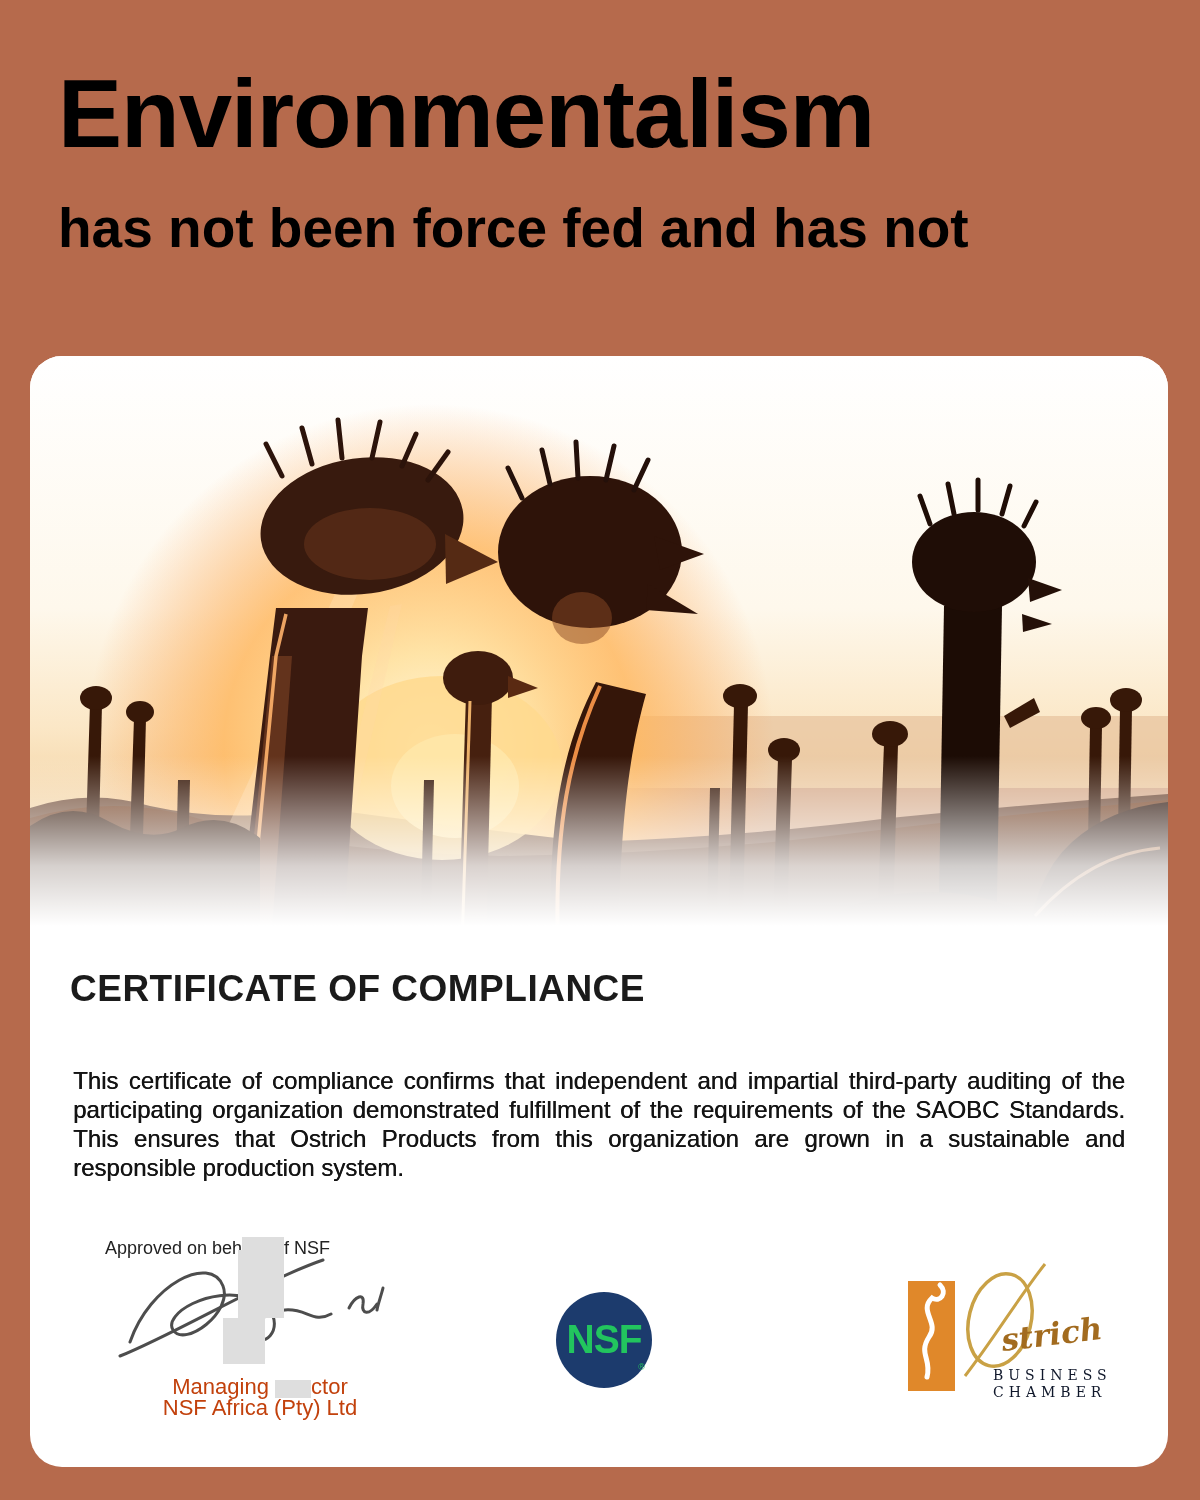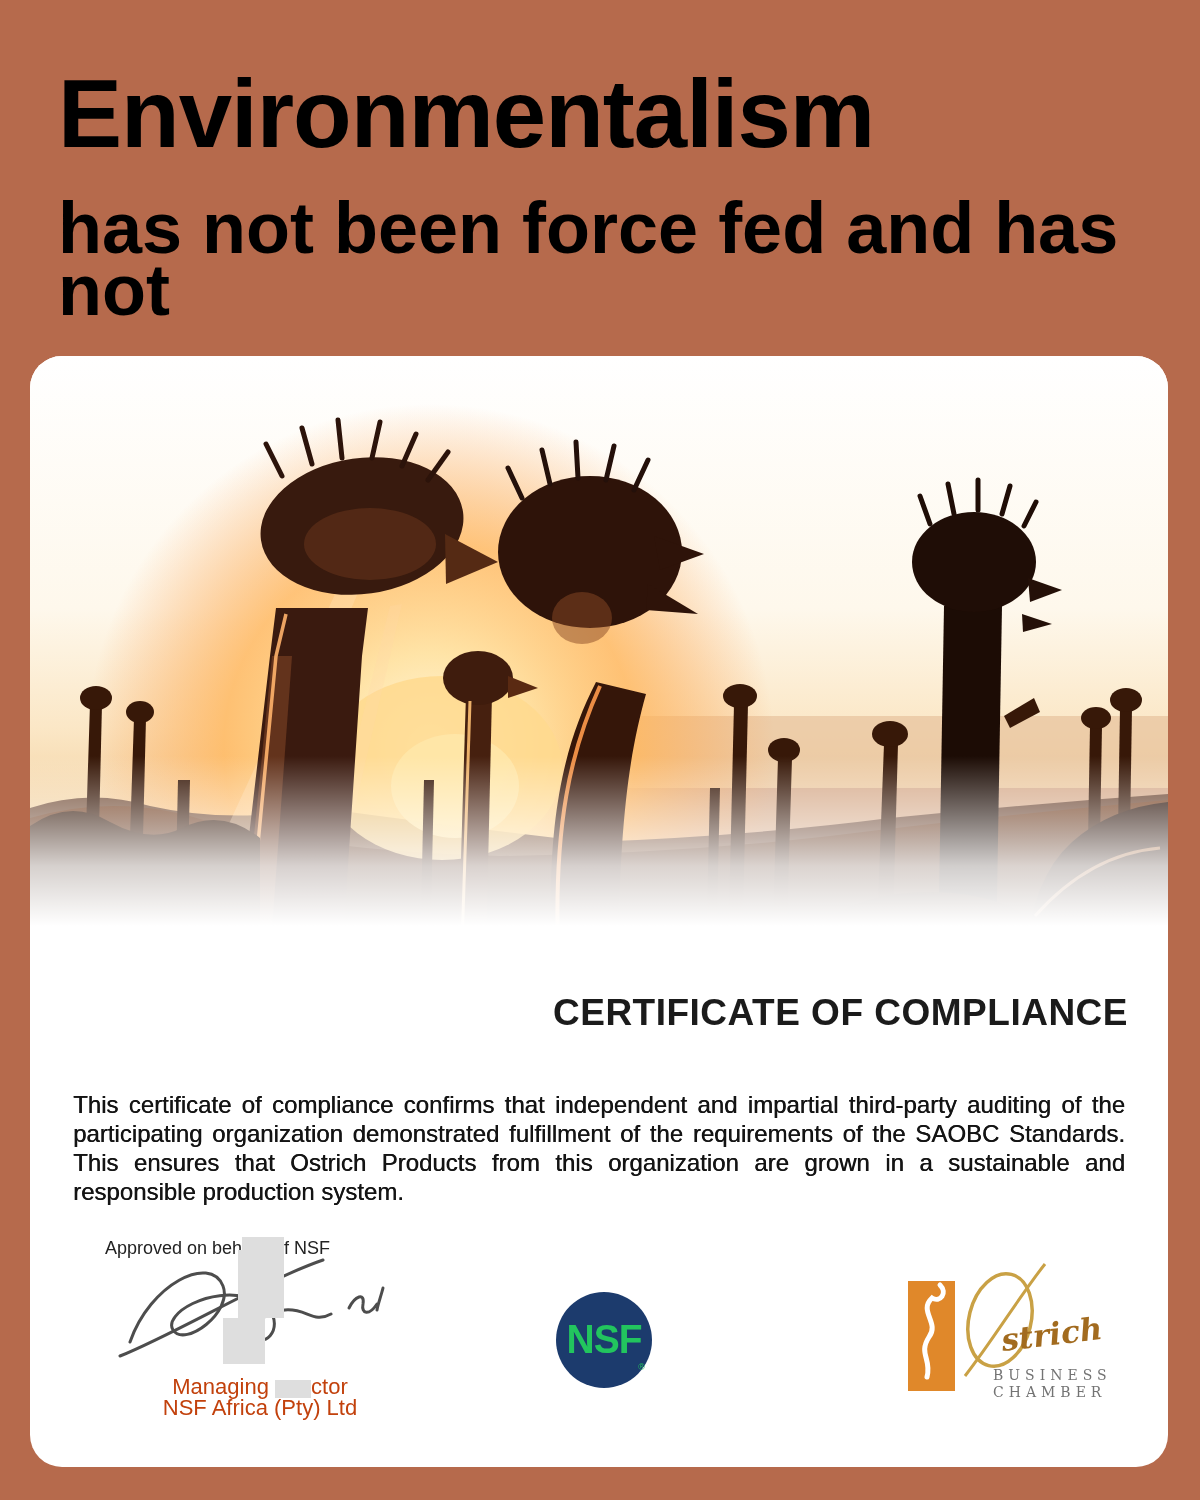--- a/index.html
+++ b/index.html
@@ -1,27 +1,27 @@
 <!DOCTYPE html>
 <html><head>
 <meta charset="utf-8">
 <style>
   html,body{margin:0;padding:0;}
   .page{position:relative;width:1200px;height:1500px;background:#b66a4c;overflow:hidden;
         font-family:"Liberation Sans",sans-serif;}
   
   .hdr{position:absolute;left:58px;top:22px;width:1100px;color:#000000;margin-top:43px;}
   .hdr h1{margin:0;font-size:96px;line-height:1.02;font-weight:800;letter-spacing:-1px;}
-  .hdr .sub{margin:34px 0 0 0;font-size:72px;line-height:62px;font-weight:700;letter-spacing:0;}
+  .hdr .sub{margin:34px 0 0 0;font-size:55px;line-height:62px;font-weight:700;letter-spacing:0;}
   
   .card{position:absolute;left:30px;top:356px;width:1138px;height:1111px;background:#ffffff;
         border-radius:32px;overflow:hidden;}
   .photo{width:1138px;height:600px;position:relative;}
   .photo svg{display:block;width:100%;height:100%;}
-  .cert-title{margin:36px 40px 0;text-align:right;font-size:37px;font-weight:700;
+  .cert-title{margin:12px 40px 0;text-align:left;font-size:37px;font-weight:700;
         letter-spacing:.5px;color:#1b1b1b;}
   .cert-body{margin:56px 43px 0;font-size:24px;line-height:29px;text-align:justify;
         color:#141414;text-shadow:.4px 0 0 #141414;}
   
   .sig{position:absolute;left:75px;top:870px;width:340px;color:#222;}
   .approved{font-size:18px;white-space:nowrap;margin-top:11px;}
   .sig-svg{position:absolute;left:10px;top:24px;}
   .censor{background:#dedede;}
   .censor-a{display:inline-block;width:42px;height:22px;vertical-align:-5px;}
   .censor-b{position:absolute;left:133px;top:24px;width:46px;height:68px;}
@@ -36,21 +36,21 @@
        font-weight:700;letter-spacing:-1px;transform:scaleX(.95);}
   .nsf-reg{position:absolute;right:7px;bottom:16px;font-size:9px;}
   
   .obc{position:absolute;left:875px;top:912px;width:230px;height:140px;}
   .obc-rect{position:absolute;left:3px;top:13px;width:47px;height:110px;background:#e0882a;}
   .obc-rect svg{display:block;width:100%;height:100%;}
   .obc-o{position:absolute;left:40px;top:-8px;}
   .obc-script{position:absolute;left:96px;top:48px;font-family:"DejaVu Serif",serif;
        font-style:italic;font-weight:700;font-size:31px;color:#a26b1f;transform:rotate(-7deg);}
   .obc-caps{position:absolute;left:88px;top:99px;font-family:"DejaVu Serif",serif;
-       font-size:14px;letter-spacing:5px;color:#737373;line-height:17px;white-space:nowrap;}
+       font-size:14px;letter-spacing:5px;color:#0f172a;line-height:17px;white-space:nowrap;}
 </style>
 </head>
 <body>
 
 <div class="page">
 
   <div class="hdr">
     <h1>Environmentalism</h1>
     <p class="sub"><span>has not been force fed and has not</span><br><br></p>
   </div>

